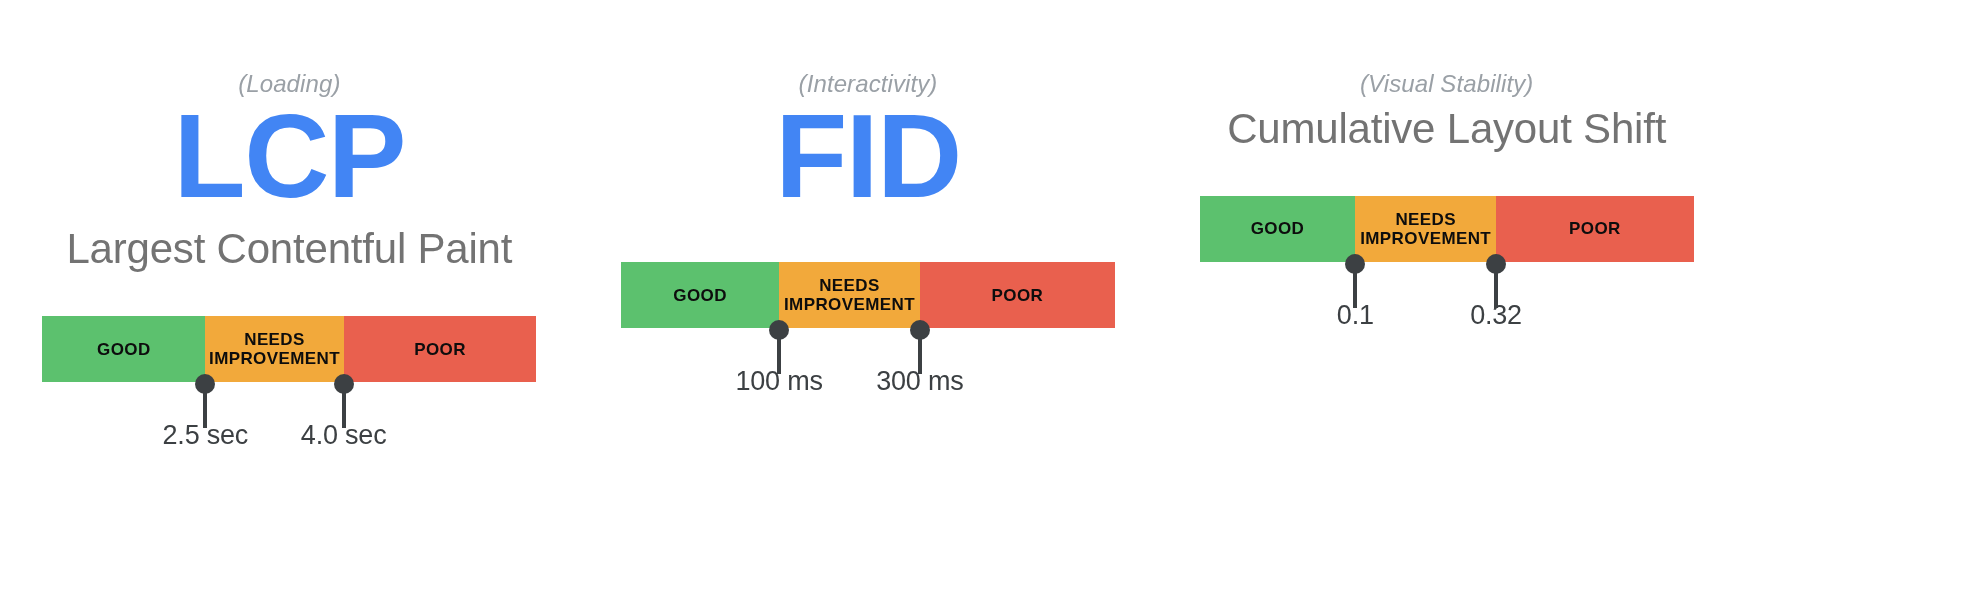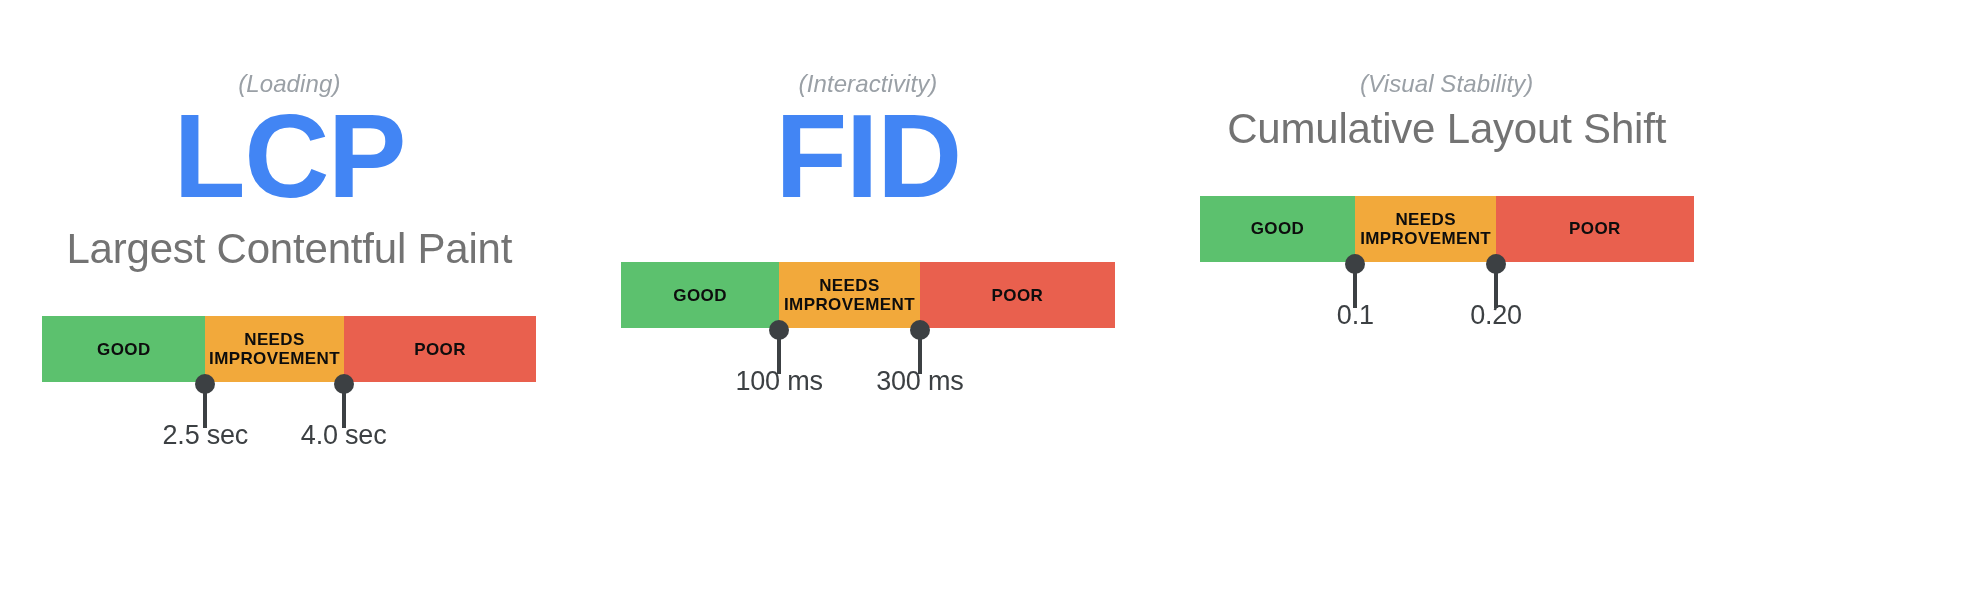--- a/index.html
+++ b/index.html
@@ -195,18 +195,18 @@
         <div class="segment" style="width: 40%; flex: 0 0 40%; background: rgb(233, 96, 78);">POOR</div>
       </div>
       <div class="marker" style="left: 31.5%;">
         <div class="dot"></div>
         <div class="stem"></div>
         <div class="marker-label">0.1</div>
       </div>
       <div class="marker" style="left: 60%;">
         <div class="dot"></div>
         <div class="stem"></div>
-        <div class="marker-label">0.20</div>
+        <div class="marker-label">0.32</div>
       </div>
     </div>
   </div>
 
 </div>
 
 </body></html>

